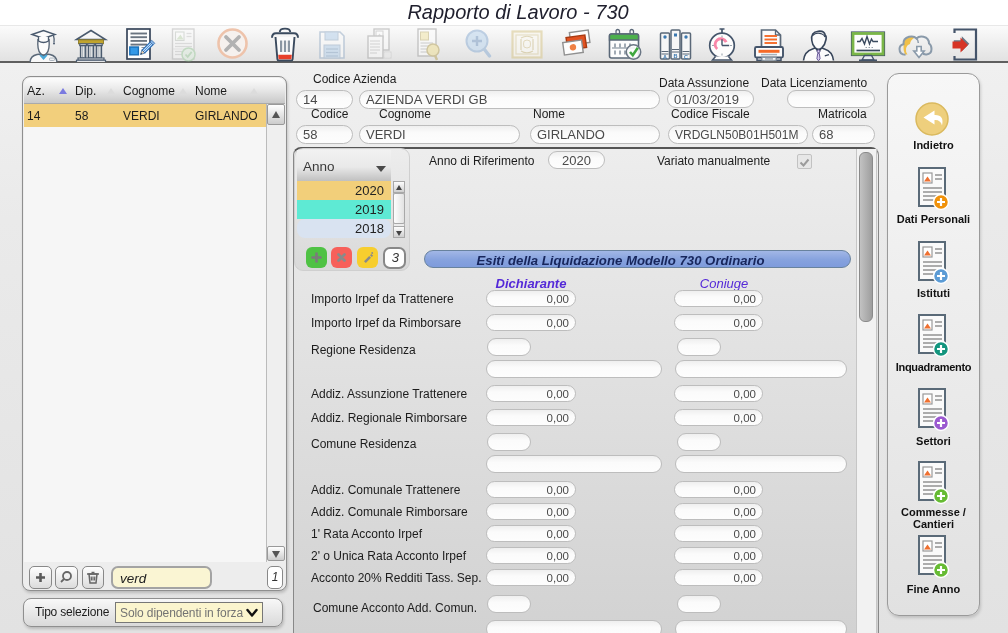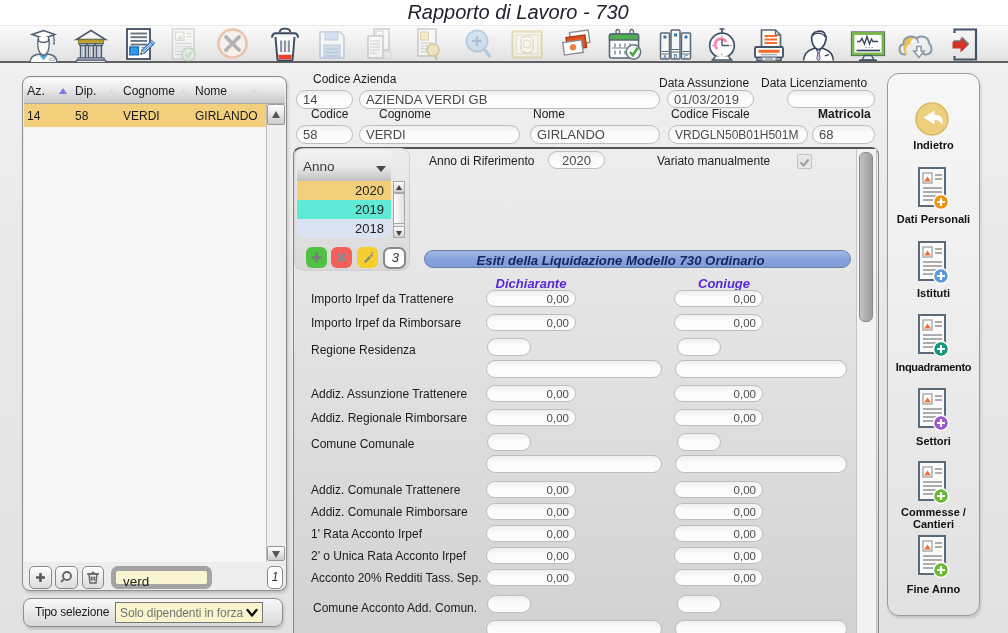--- a/index.html
+++ b/index.html
@@ -296,21 +296,21 @@
 <div class="abs" style="left:82px;top:566px;width:22px;height:23px;background:linear-gradient(180deg,#fefefe,#dcdcdc);border:1px solid #888;border-radius:5px;">
  <svg width="20" height="21" viewBox="0 0 20 21">
       <path d="M6 7 h8 l-1 9 h-6 z" fill="none" stroke="#666" stroke-width="1.5"></path>
       <line x1="4" y1="7" x2="16" y2="7" stroke="#666" stroke-width="1.5"></line>
       <line x1="8.5" y1="5.5" x2="11.5" y2="5.5" stroke="#666" stroke-width="1.5"></line>
       <line x1="8.2" y1="9.5" x2="8.5" y2="13.5" stroke="#666" stroke-width="1.2"></line>
       <line x1="10" y1="9.5" x2="10" y2="13.5" stroke="#666" stroke-width="1.2"></line>
       <line x1="11.8" y1="9.5" x2="11.5" y2="13.5" stroke="#666" stroke-width="1.2"></line>
     </svg>
 </div>
-<div class="abs" style="left:111px;top:566px;width:101px;height:23px;background:#faf5d3;border:5px solid #a3a3a3;border-radius:7px;font-size:13.5px;color:#222;padding:3px 0 0 7px;">verd</div>
+<div class="abs" style="left:111px;top:566px;width:101px;height:23px;background:#faf5d3;border:2px solid #a3a3a3;border-radius:7px;font-size:13.5px;color:#222;padding:3px 0 0 7px;font-style:italic;">verd</div>
 <div class="abs" style="left:267px;top:566px;width:16px;height:23px;background:#fff;border:1px solid #888;border-radius:5px;font-size:12px;font-style:italic;color:#333;text-align:center;line-height:21px;">1</div>
 
 <div class="abs" style="left:23px;top:598px;width:260px;height:29px;background:linear-gradient(180deg,#f8f8f8,#d9d9d9);border:1px solid #8f8f8f;border-radius:8px;box-shadow:1px 2px 3px rgba(0,0,0,0.18);"></div>
 <div class="lbl" style="left:35px;top:605px;font-size:12px;letter-spacing:-0.2px;">Tipo selezione</div>
 <div class="abs" style="left:115px;top:602px;width:148px;height:21px;background:#fbf5ce;border:1.5px solid #777;font-size:12px;color:#737373;padding:3px 0 0 4px;letter-spacing:-0.1px;">Solo dipendenti in forza
   <svg class="abs" style="right:4px;top:5px;" width="12" height="10" viewBox="0 0 12 10">
       <path d="M1.5 2 L6 7.5 L10.5 2" fill="none" stroke="#111" stroke-width="2.4" stroke-linecap="round" stroke-linejoin="round"></path>
     </svg>
 </div>
 
@@ -318,21 +318,21 @@
 <div class="lbl" style="left:659px;top:76px;">Data Assunzione</div>
 <div class="lbl" style="left:761px;top:76px;">Data Licenziamento</div>
 <div class="fld" style="left:296px;top:90px;width:57px;height:19px;padding:1px 0 0 6px;">14</div>
 <div class="fld" style="left:359px;top:90px;width:301px;height:19px;padding:1px 0 0 6px;">AZIENDA VERDI GB</div>
 <div class="fld" style="left:667px;top:90px;width:87px;height:18px;padding:1px 0 0 6px;">01/03/2019</div>
 <div class="fld" style="left:787px;top:90px;width:88px;height:18px;"></div>
 <div class="lbl" style="left:311px;top:107px;">Codice</div>
 <div class="lbl" style="left:379px;top:107px;">Cognome</div>
 <div class="lbl" style="left:533px;top:107px;">Nome</div>
 <div class="lbl" style="left:671px;top:107px;">Codice Fiscale</div>
-<div class="lbl" style="left:818px;top:107px;font-weight:bold;">Matricola</div>
+<div class="lbl" style="left:818px;top:107px;">Matricola</div>
 <div class="fld" style="left:296px;top:125px;width:57px;height:19px;padding:1px 0 0 6px;">58</div>
 <div class="fld" style="left:359px;top:125px;width:161px;height:19px;padding:1px 0 0 6px;">VERDI</div>
 <div class="fld" style="left:530px;top:125px;width:130px;height:19px;padding:1px 0 0 6px;">GIRLANDO</div>
 <div class="fld" style="left:668px;top:125px;width:140px;height:19px;padding:2px 0 0 6px;font-size:12px;">VRDGLN50B01H501M</div>
 <div class="fld" style="left:812px;top:125px;width:63px;height:19px;padding:1px 0 0 6px;">68</div>
 
 <div class="abs" style="left:293px;top:147px;width:586px;height:486px;background:linear-gradient(180deg,#ededed,#d2d2d2);border-top:2px solid #555;border-left:1px solid #888;border-right:1px solid #888;border-radius:8px 8px 0 0;"></div>
 
 <div class="abs" style="left:294px;top:148px;width:116px;height:123px;background:linear-gradient(180deg,#ededed,#d9d9d9);border:1px solid #cfcfcf;border-radius:9px;"></div>
 <div class="abs" style="left:297px;top:150px;width:94px;height:31px;background:linear-gradient(180deg,#f2f2f2 0%,#e9e9e9 55%,#c0c0c0 100%);"></div>
@@ -369,21 +369,21 @@
 <div class="fld" style="left:548px;top:151px;width:57px;height:18px;text-align:center;padding-top:1px;">2020</div>
 <div class="lbl" style="left:657px;top:154px;">Variato manualmente</div>
 <div class="abs" style="left:797px;top:154px;width:15px;height:15px;background:#e7e7e7;border:1px solid #c2c2c2;border-radius:2px;">
  <svg width="13" height="13" viewBox="0 0 13 13">
       <path d="M2.5 6.5 L5.5 9.5 L10.5 3.5" fill="none" stroke="#9b9b9b" stroke-width="2"></path>
     </svg></div>
 
 <div class="abs" style="left:424px;top:250px;width:427px;height:18px;background:linear-gradient(180deg,#a2b7e6 0%,#86a2de 55%,#7e9bdc 100%);border:1px solid #68829e;border-radius:11px;text-align:center;font-size:13.2px;font-weight:bold;font-style:italic;color:#17265c;padding:2px 34px 0 0;">Esiti della Liquidazione Modello 730 Ordinario</div>
 
 <div class="abs" style="left:424px;top:276px;width:214px;text-align:center;font-size:13px;font-weight:bold;font-style:italic;color:#5429d8;">Dichiarante</div>
-<div class="abs" style="left:637px;top:276px;width:174px;text-align:center;font-size:13px;font-weight:bold;font-style:italic;color:#5429d8;">Coniuge</div>
+<div class="abs" style="left:637px;top:276px;width:174px;text-align:center;font-size:13px;font-weight:normal;font-style:italic;color:#5429d8;">Coniuge</div>
 
 <div class="lbl" style="left:311px;top:291px;line-height:17px;">Importo Irpef da Trattenere</div>
 <div class="fld num" style="left:486px;top:290px;width:90px;height:17px;line-height:16px;font-size:11.5px;border-radius:9px;">0,00</div>
 <div class="fld num" style="left:674px;top:290px;width:89px;height:17px;line-height:16px;font-size:11.5px;border-radius:9px;">0,00</div>
 
 <div class="lbl" style="left:311px;top:315px;line-height:17px;">Importo Irpef da Rimborsare</div>
 <div class="fld num" style="left:486px;top:314px;width:90px;height:17px;line-height:16px;font-size:11.5px;border-radius:9px;">0,00</div>
 <div class="fld num" style="left:674px;top:314px;width:89px;height:17px;line-height:16px;font-size:11.5px;border-radius:9px;">0,00</div>
 
 <div class="lbl" style="left:311px;top:342px;line-height:17px;">Regione Residenza</div>
@@ -393,21 +393,21 @@
 <div class="fld" style="left:675px;top:360px;width:172px;height:18px;border-radius:9px;"></div>
 
 <div class="lbl" style="left:311px;top:386px;line-height:17px;">Addiz. Assunzione Trattenere</div>
 <div class="fld num" style="left:486px;top:385px;width:90px;height:17px;line-height:16px;font-size:11.5px;border-radius:9px;">0,00</div>
 <div class="fld num" style="left:674px;top:385px;width:89px;height:17px;line-height:16px;font-size:11.5px;border-radius:9px;">0,00</div>
 
 <div class="lbl" style="left:311px;top:410px;line-height:17px;">Addiz. Regionale Rimborsare</div>
 <div class="fld num" style="left:486px;top:409px;width:90px;height:17px;line-height:16px;font-size:11.5px;border-radius:9px;">0,00</div>
 <div class="fld num" style="left:674px;top:409px;width:89px;height:17px;line-height:16px;font-size:11.5px;border-radius:9px;">0,00</div>
 
-<div class="lbl" style="left:311px;top:436px;line-height:17px;">Comune Comunale</div>
+<div class="lbl" style="left:311px;top:436px;line-height:17px;">Comune Residenza</div>
 <div class="fld" style="left:487px;top:433px;width:44px;height:18px;border-radius:9px;"></div>
 <div class="fld" style="left:677px;top:433px;width:44px;height:18px;border-radius:9px;"></div>
 <div class="fld" style="left:486px;top:455px;width:176px;height:18px;border-radius:9px;"></div>
 <div class="fld" style="left:675px;top:455px;width:172px;height:18px;border-radius:9px;"></div>
 
 <div class="lbl" style="left:311px;top:482px;line-height:17px;">Addiz. Comunale Trattenere</div>
 <div class="fld num" style="left:486px;top:481px;width:90px;height:17px;line-height:16px;font-size:11.5px;border-radius:9px;">0,00</div>
 <div class="fld num" style="left:674px;top:481px;width:89px;height:17px;line-height:16px;font-size:11.5px;border-radius:9px;">0,00</div>
 
 <div class="lbl" style="left:311px;top:504px;line-height:17px;">Addiz. Comunale Rimborsare</div>

